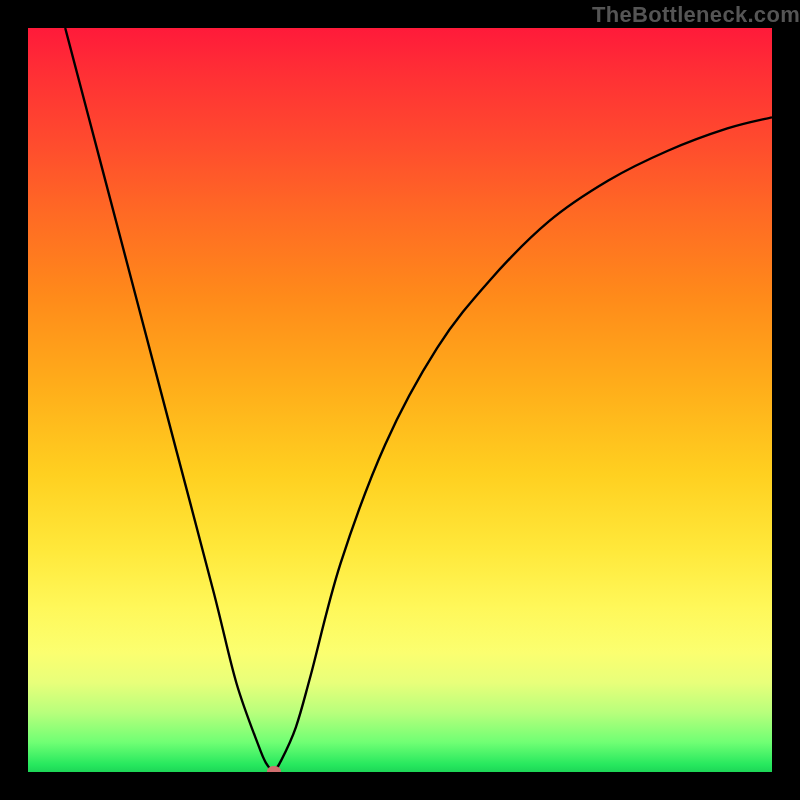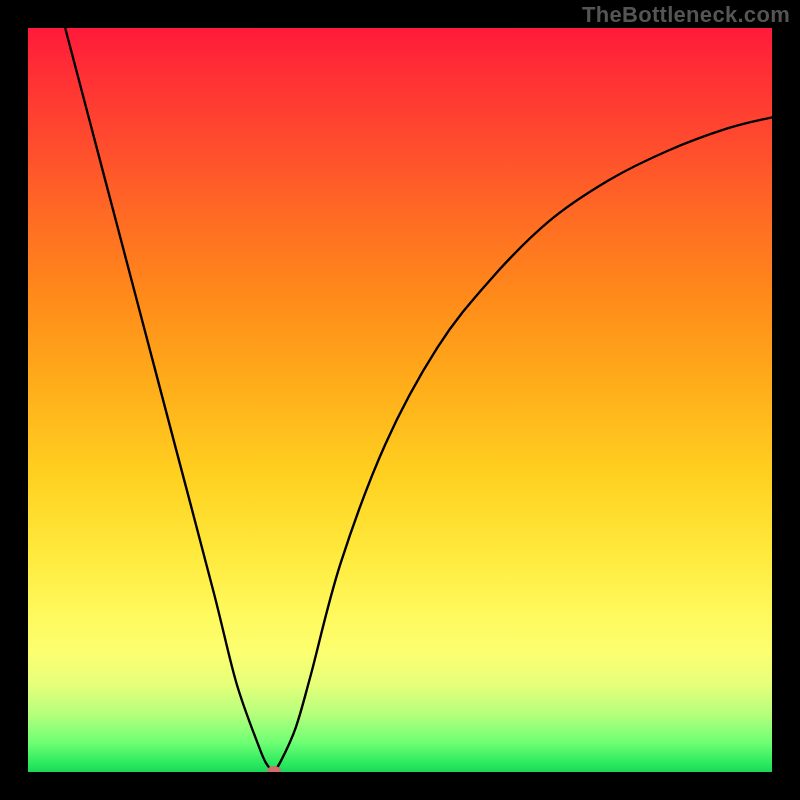--- a/index.html
+++ b/index.html
@@ -6,21 +6,21 @@
   html, body { width: 800px; height: 800px; overflow: hidden; background: #000; }
   .frame {
     position: relative;
     width: 800px;
     height: 800px;
     background: #000;
   }
   .watermark {
     position: absolute;
     top: 2px;
-    right: 10px;
+    right: 0;
     color: #555;
     font-family: Arial, Helvetica, sans-serif;
     font-size: 22px;
     font-weight: bold;
     letter-spacing: 0.3px;
     z-index: 10;
     text-align: right;
   }
   .plot-area {
     position: absolute;

